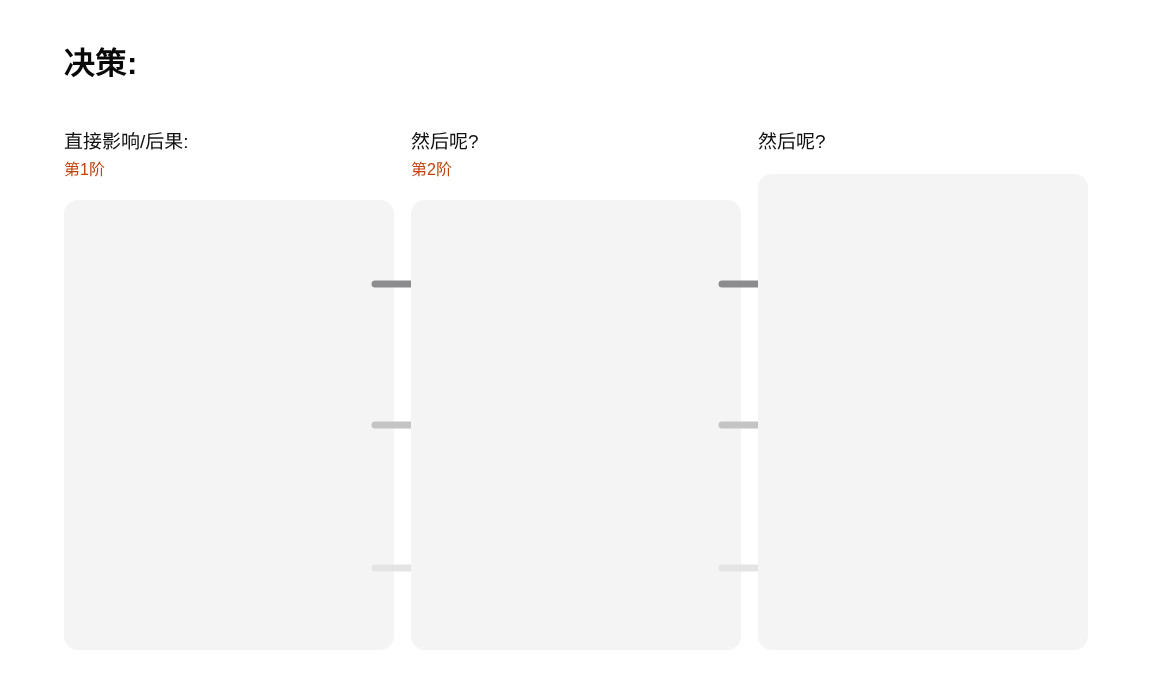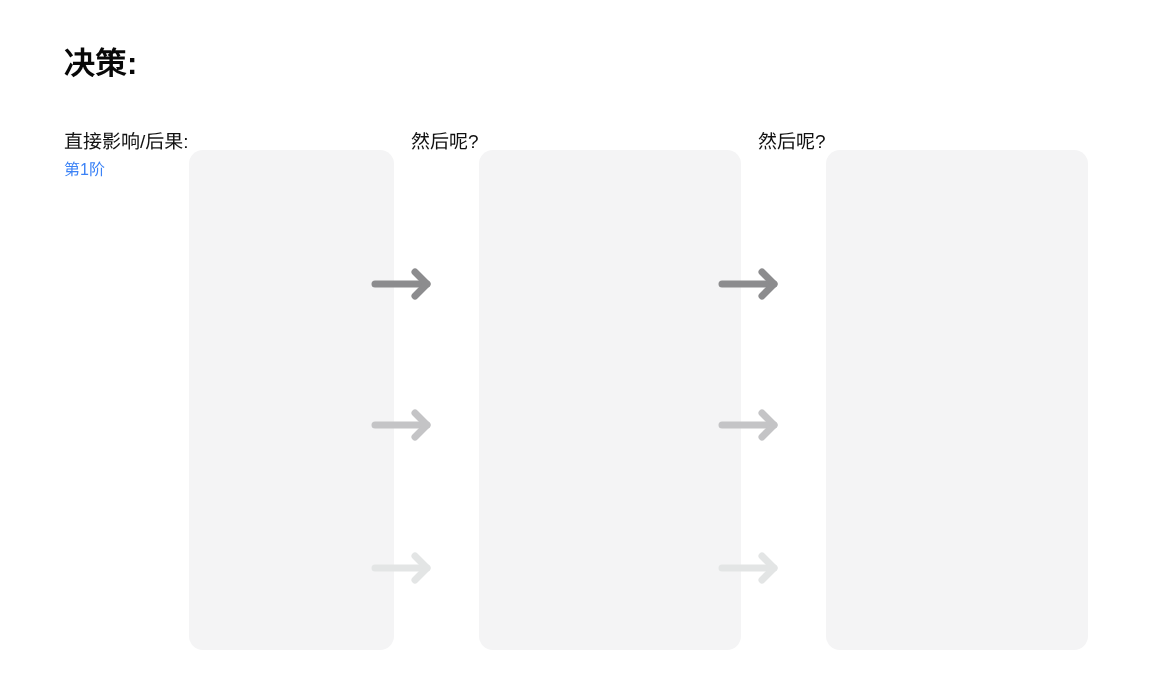--- a/index.html
+++ b/index.html
@@ -45,21 +45,21 @@
     width: 1024px;
     height: 520px;
     display: grid;
     grid-template-columns: 330px 330px 330px;
     column-gap: 17px;
   }
 
   .column {
     position: relative;
     display: flex;
-    flex-direction: row;
+    flex-direction: column;
   }
 
   .col-head {
     padding: 0;
     margin: 0;
   }
 
   .col-title {
     display: block;
     font-size: 19px;
@@ -68,21 +68,21 @@
     color: #111111;
     white-space: nowrap;
   }
 
   .col-subtitle {
     display: block;
     margin-top: 5px;
     font-size: 16px;
     line-height: 21px;
     font-weight: 400;
-    color: #3b82f6;
+    color: #c2410c;
     white-space: nowrap;
   }
 
   .panel {
     margin-top: 20px;
     flex: 1 1 auto;
     background: #f4f4f5;
     border-radius: 14px;
     position: relative;
     min-height: 0;
@@ -175,20 +175,21 @@
               <line x1="4" y1="15" x2="56" y2="15"></line>
               <polyline points="44,3 56,15 44,27"></polyline>
             </g>
           </svg>
         </span>
 
       </div>
 
       <div class="col-head">
         <span class="col-title">然后呢?</span>
+        <span class="col-subtitle">第2阶</span>
       </div>
       <div class="panel">
         <div class="panel-body"></div>
       </div>
     </div>
 
     <div class="column">
 
       <div class="connector connector-left">
 

